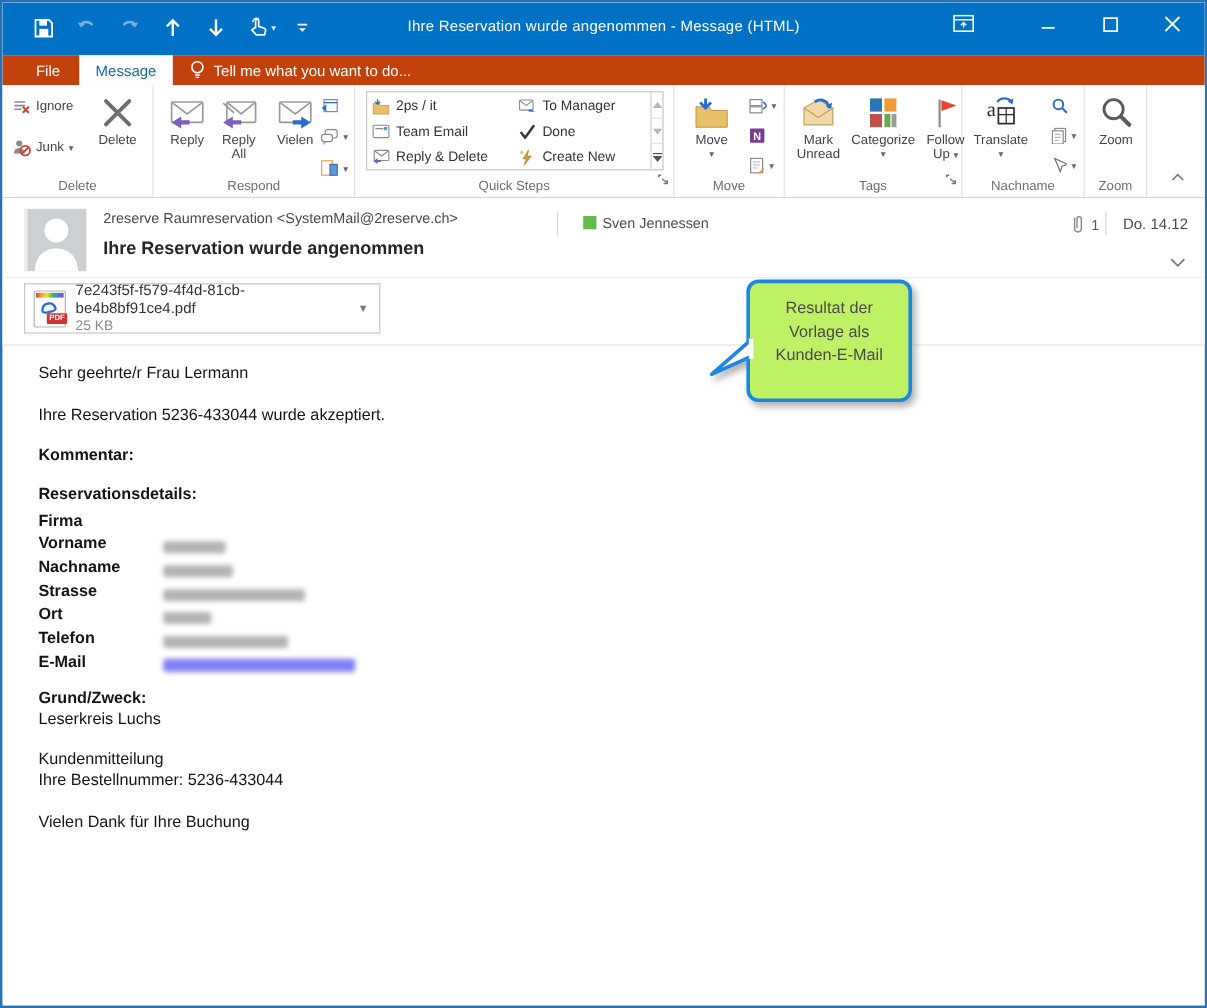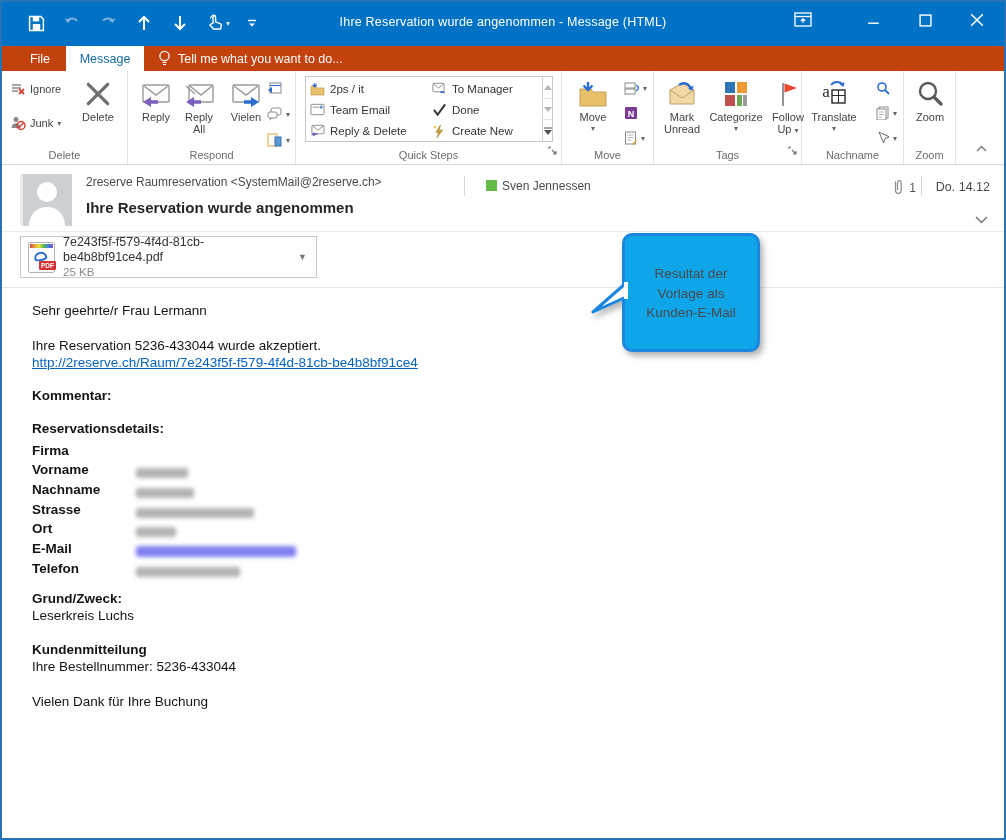--- a/index.html
+++ b/index.html
@@ -89,35 +89,35 @@
   .attname { font-size:12.5px; color:#333; line-height:15px; }
   .attsize { font-size:11.5px; color:#8a8a8a; line-height:14px; }
   .attcaret { margin-left:auto; margin-right:9px; color:#777; font-size:9px; }
   
   .mailbody { position:absolute; left:30px; top:300px; right:30px; font-size:13.5px; color:#141414; line-height:17px; }
   .mailbody p { margin:0; }
   .mb-accept { margin-top:18px !important; }
   .mb-komm { margin-top:16px !important; font-weight:bold; }
   .mb-details { margin-top:16px !important; font-weight:bold; margin-bottom:2px !important; }
   .mb-grund { margin-top:13px !important; font-weight:bold; }
-  .mb-kunde { margin-top:17px !important; font-weight:bold; }
+  .mb-kunde { margin-top:17px !important; font-weight:normal; }
   .mb-sonst { margin-top:18px !important; font-weight:bold; }
   .mb-thanks { margin-top:18px !important; }
   .mlink { color:#0563c1; text-decoration:underline; cursor:pointer; }
   .frow { height:19.7px; display:flex; align-items:flex-end; }
   .flabel { width:104px; font-weight:bold; flex:none; }
   .fmask { display:inline-block; height:10px; border-radius:2px; background:#b3b3b3; filter:blur(2.2px); }
   .fmask.w1 { width:52px; } .fmask.w2 { width:58px; } .fmask.w3 { width:118px; }
   .fmask.w4 { width:34px; } .fmask.w5 { width:40px; }
   .fmask.w6 { width:160px; background:#8080f2; height:11px; }
   .fmask.w7 { width:104px; }
   
   .callout { position:absolute; left:620px; top:231px; width:138px; z-index:5;
      filter:drop-shadow(3px 4px 3px rgba(110,110,110,.55)); }
-  .bubble { background:#0ea5e9; border:3px solid #1b87e0; border-radius:10px; padding:28px 6px 26px;
+  .bubble { background:#bef264; border:3px solid #1b87e0; border-radius:10px; padding:11px 6px 26px;
      font-size:13.5px; color:#4a4a4a; text-align:center; line-height:1.45; }
   .tail { position:absolute; left:-31px; top:48px; }
   .icn svg, .sbtn svg, .qsitem svg { display:block; }
 </style>
 </head>
 <body>
 
 <div class="window">
 
   <div class="titlebar">
@@ -563,21 +563,20 @@
     <div class="bubble">Resultat der Vorlage als Kunden-E-Mail</div>
     <svg class="tail" width="37" height="35" viewBox="0 0 37 35">
       <path d="M35 2 L2 31 L35 16 Z" fill="#fff" stroke="#1b87e0" stroke-width="3" stroke-linejoin="round"></path>
       <rect x="33" y="1" width="4" height="17" fill="#fff"></rect>
     </svg>
   </div>
 
   <div class="mailbody">
     <p>Sehr geehrte/r Frau Lermann</p>
     <p class="mb-accept">Ihre Reservation 5236-433044 wurde akzeptiert.</p>
-    <p><span class="mlink">http://2reserve.ch/Raum/7e243f5f-f579-4f4d-81cb-be4b8bf91ce4</span></p>
     <p class="mb-komm">Kommentar:</p>
     <p class="mb-details">Reservationsdetails:</p>
 
     <div>
       <div class="frow">
         <span class="flabel">Firma</span>
 
       </div>
       <div class="frow">
         <span class="flabel">Vorname</span>
@@ -589,26 +588,26 @@
       </div>
       <div class="frow">
         <span class="flabel">Strasse</span>
         <span class="fmask w3"></span>
       </div>
       <div class="frow">
         <span class="flabel">Ort</span>
         <span class="fmask w5"></span>
       </div>
       <div class="frow">
+        <span class="flabel">Telefon</span>
+        <span class="fmask w7"></span>
+      </div>
+      <div class="frow">
         <span class="flabel">E-Mail</span>
         <span class="fmask w6"></span>
-      </div>
-      <div class="frow">
-        <span class="flabel">Telefon</span>
-        <span class="fmask w7"></span>
       </div>
     </div>
 
     <p class="mb-grund">Grund/Zweck:</p>
     <p>Leserkreis Luchs</p>
     <p class="mb-kunde">Kundenmitteilung</p>
     <p>Ihre Bestellnummer: 5236-433044</p>
     <p class="mb-thanks">Vielen Dank für Ihre Buchung</p>
   </div>
 

